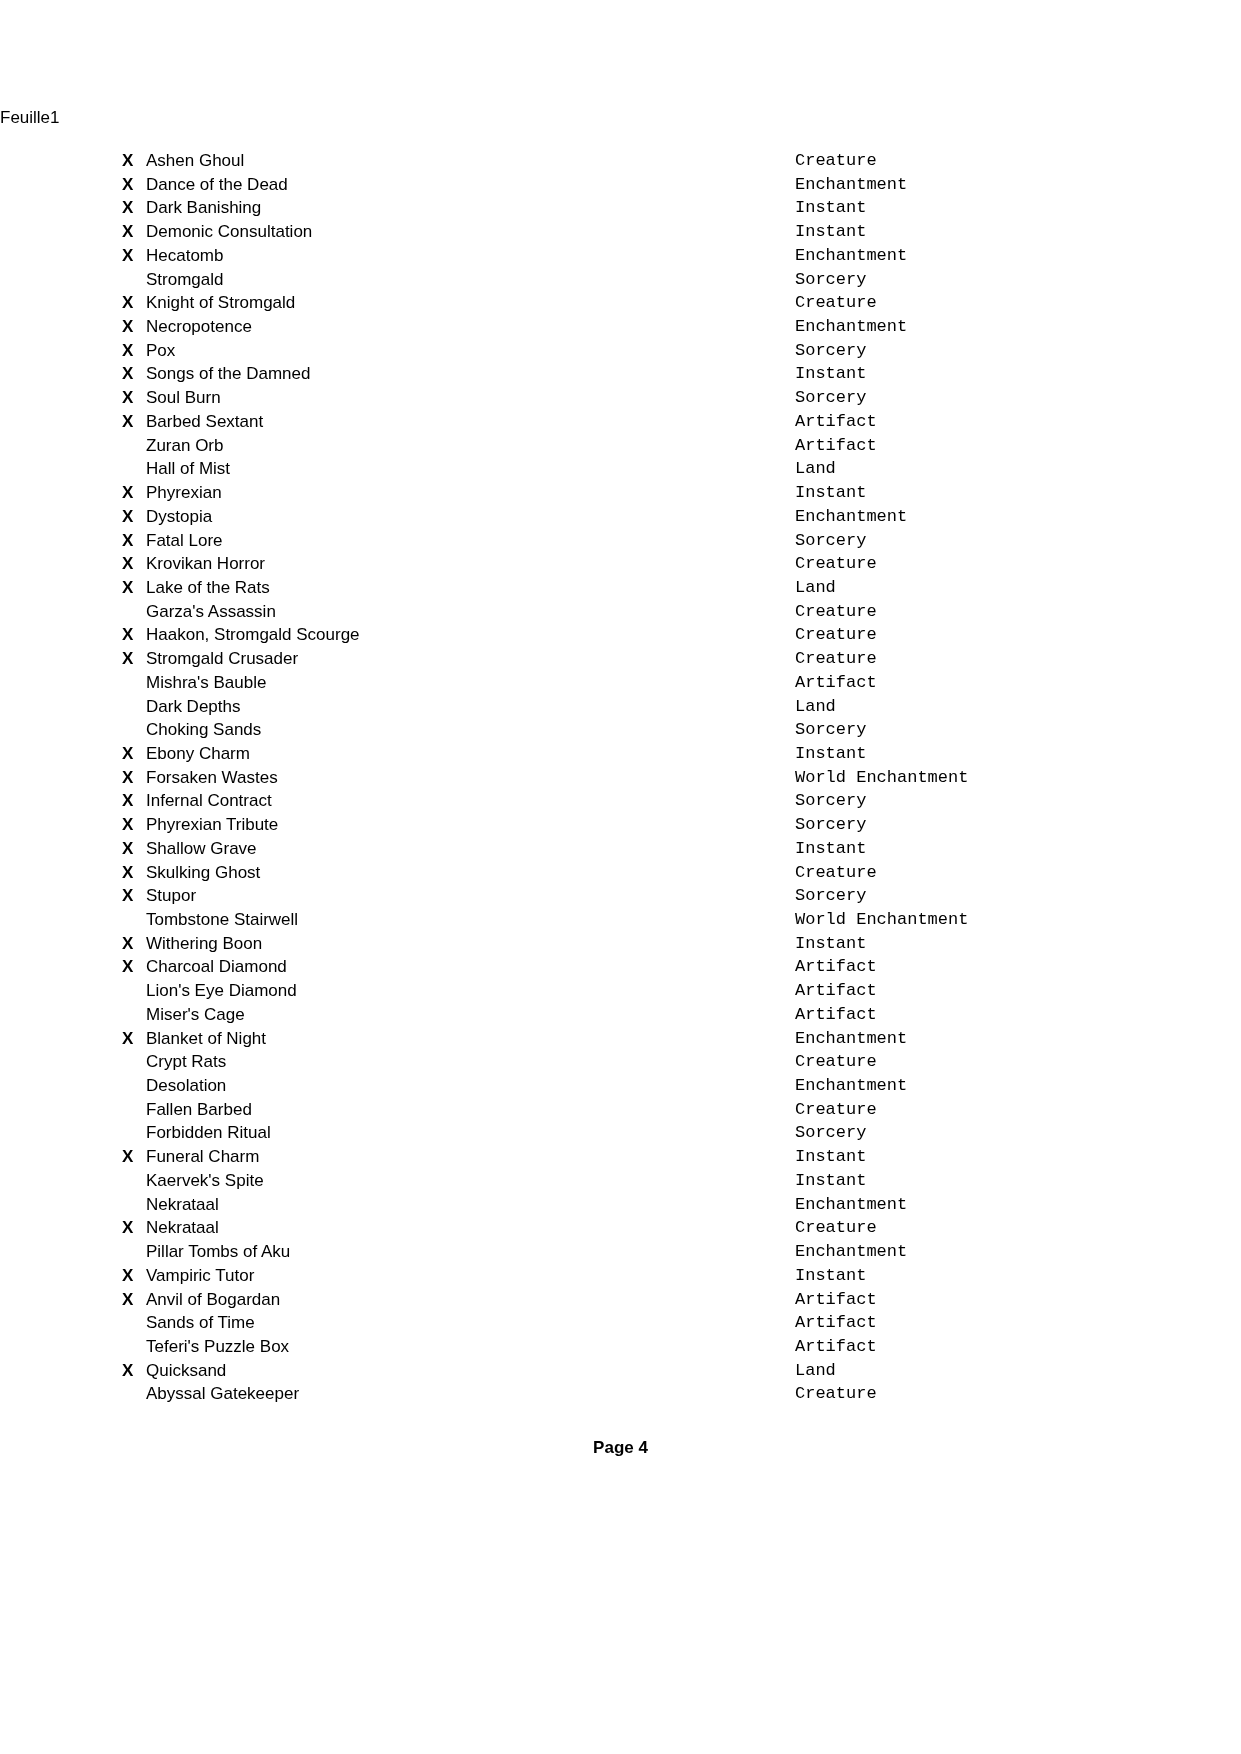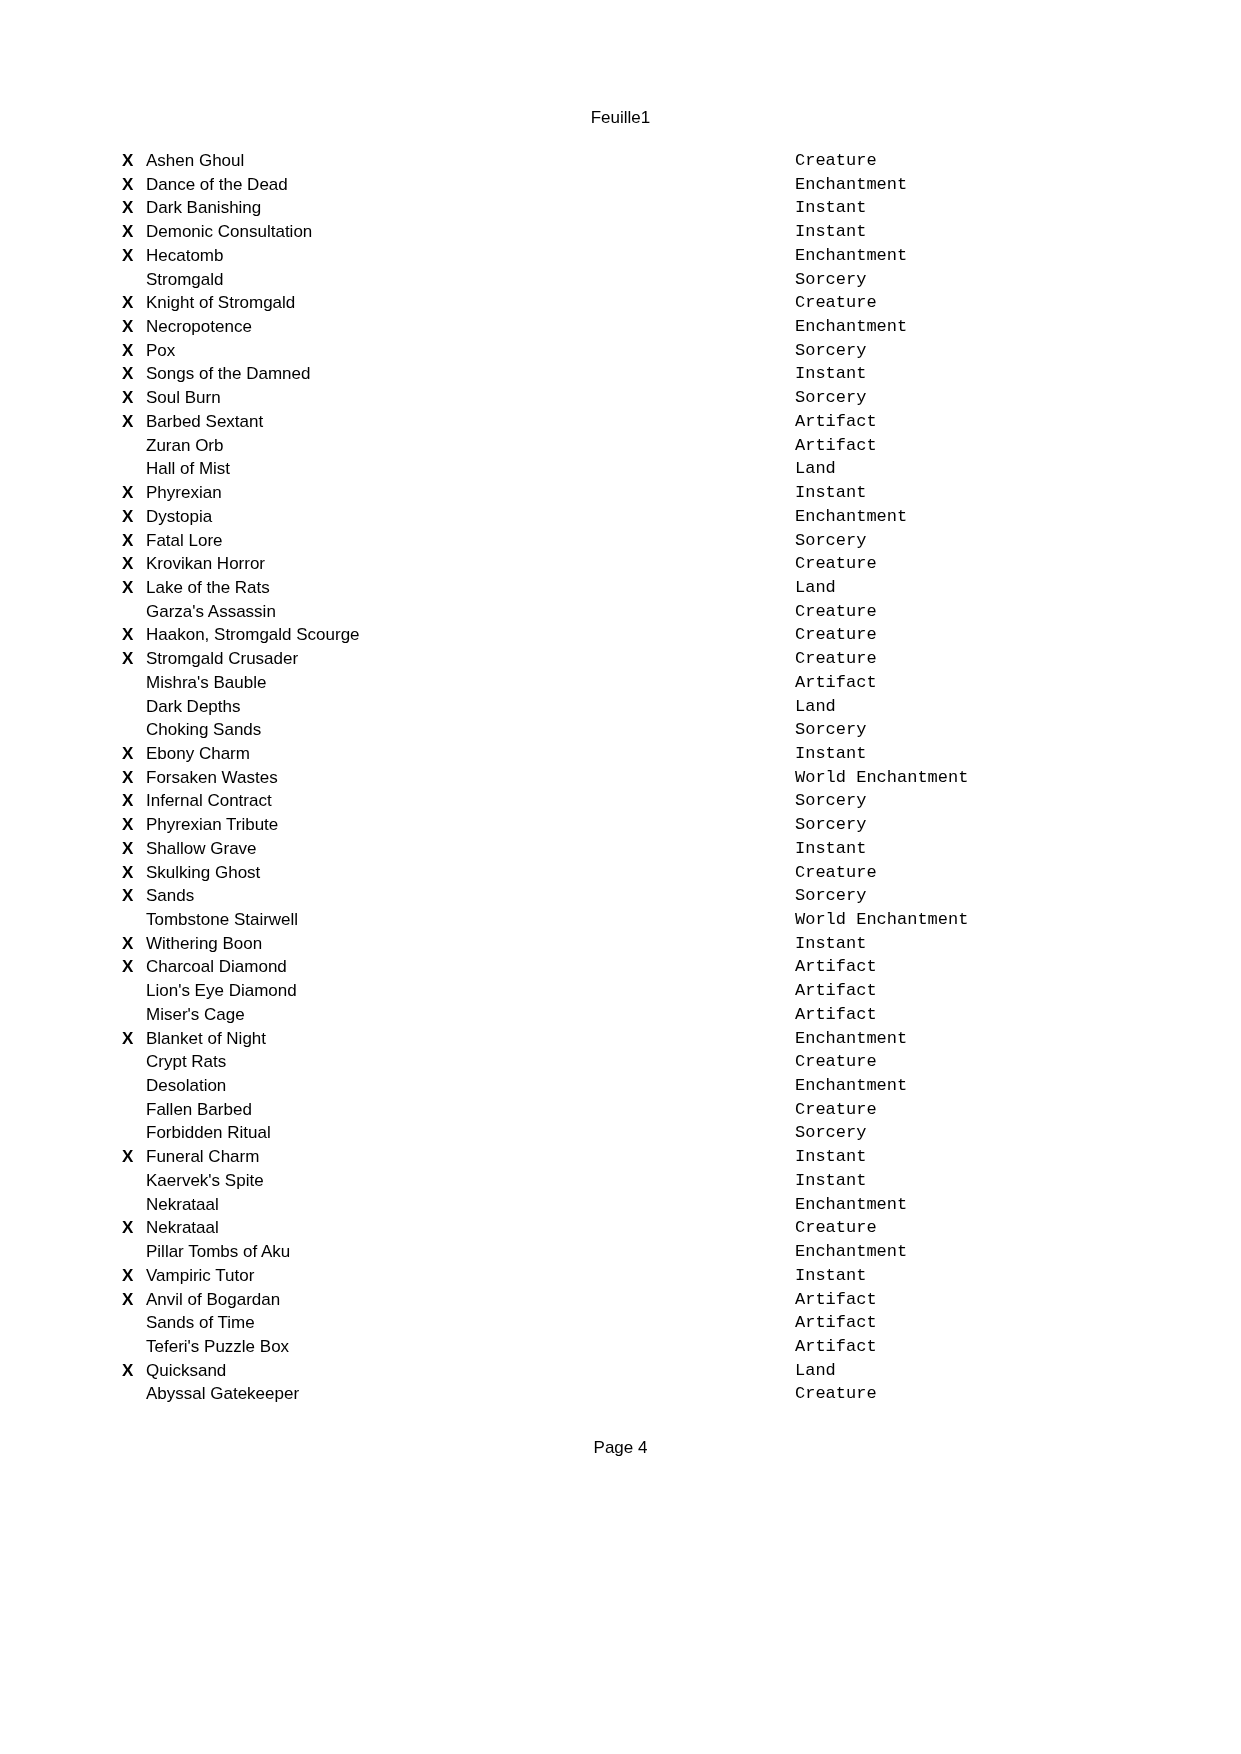--- a/index.html
+++ b/index.html
@@ -13,21 +13,20 @@
     color: #000000;
     font-family: "Liberation Sans", sans-serif;
     position: relative;
     overflow: hidden;
   }
   .sheet-title {
     position: absolute;
     top: 108px;
     left: 0;
     width: 100%;
-    text-align: center;
     font-size: 17px;
     line-height: 20px;
     color: #000000;
   }
   .rows {
     position: absolute;
     top: 149px;
     left: 0;
     width: 100%;
   }
@@ -56,20 +55,21 @@
     font-family: Liberation Mono, monospace;
   }
   .page-footer {
     position: absolute;
     top: 1438px;
     left: 0;
     width: 100%;
     text-align: center;
     font-size: 17px;
     line-height: 20px;
+    font-weight: bold;
   }
 </style>
 </head>
 <body>
 
 <div class="page-root">
   <div class="sheet-title">Feuille1</div>
 
   <div class="rows" id="card-list">
       <div class="row">
@@ -222,21 +222,21 @@
     <span class="card-name">Shallow Grave</span>
     <span class="card-type">Instant</span>
   </div>
       <div class="row">
     <span class="xmark">X</span>
     <span class="card-name">Skulking Ghost</span>
     <span class="card-type">Creature</span>
   </div>
       <div class="row">
     <span class="xmark">X</span>
-    <span class="card-name">Sands</span>
+    <span class="card-name">Stupor</span>
     <span class="card-type">Sorcery</span>
   </div>
       <div class="row">
     <span class="xmark"></span>
     <span class="card-name">Tombstone Stairwell</span>
     <span class="card-type">World Enchantment</span>
   </div>
       <div class="row">
     <span class="xmark">X</span>
     <span class="card-name">Withering Boon</span>

